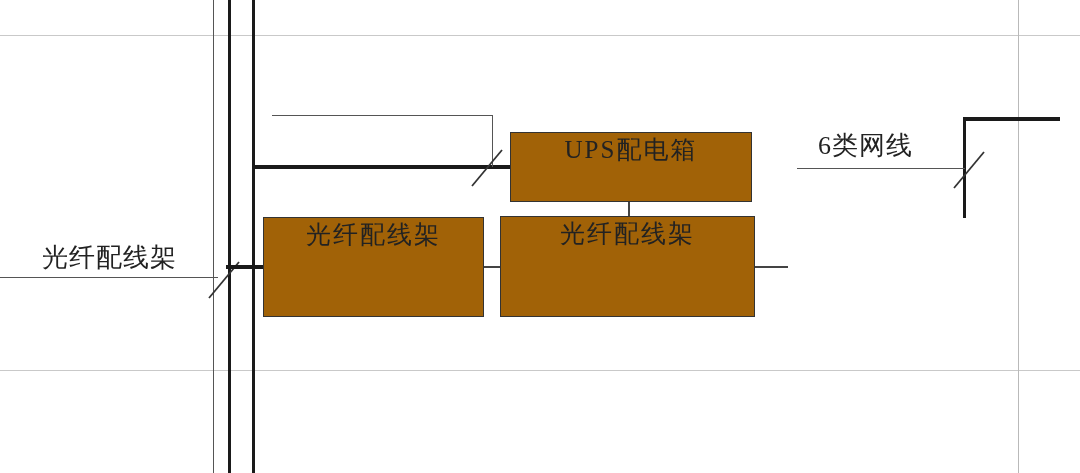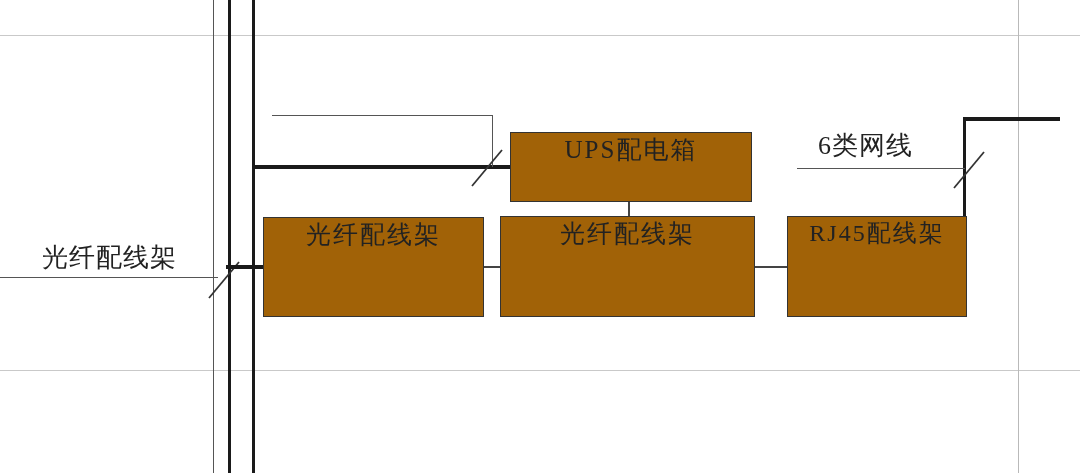--- a/index.html
+++ b/index.html
@@ -133,22 +133,19 @@
   </div>
 
   <div class="box" style="left:510px; top:132px; width:242px; height:70px; font-size:25px;">
     <span>UPS配电箱</span>
   </div>
 
   <div class="box" style="left:500px; top:216px; width:255px; height:101px; font-size:25px;">
     <span>光纤配线架</span>
   </div>
 
-  <div class="box" style="left:787px; top:216px; width:180px; height:101px; font-size:24px;">
-    <span>RJ45配线架</span>
-  </div>
 
 
   <div class="label" style="left:42px; top:240px; font-size:26px;">光纤配线架</div>
 
   <div class="label" style="left:818px; top:128px; font-size:26px;">6类网线</div>
 
 </div>
 
 </body></html>

